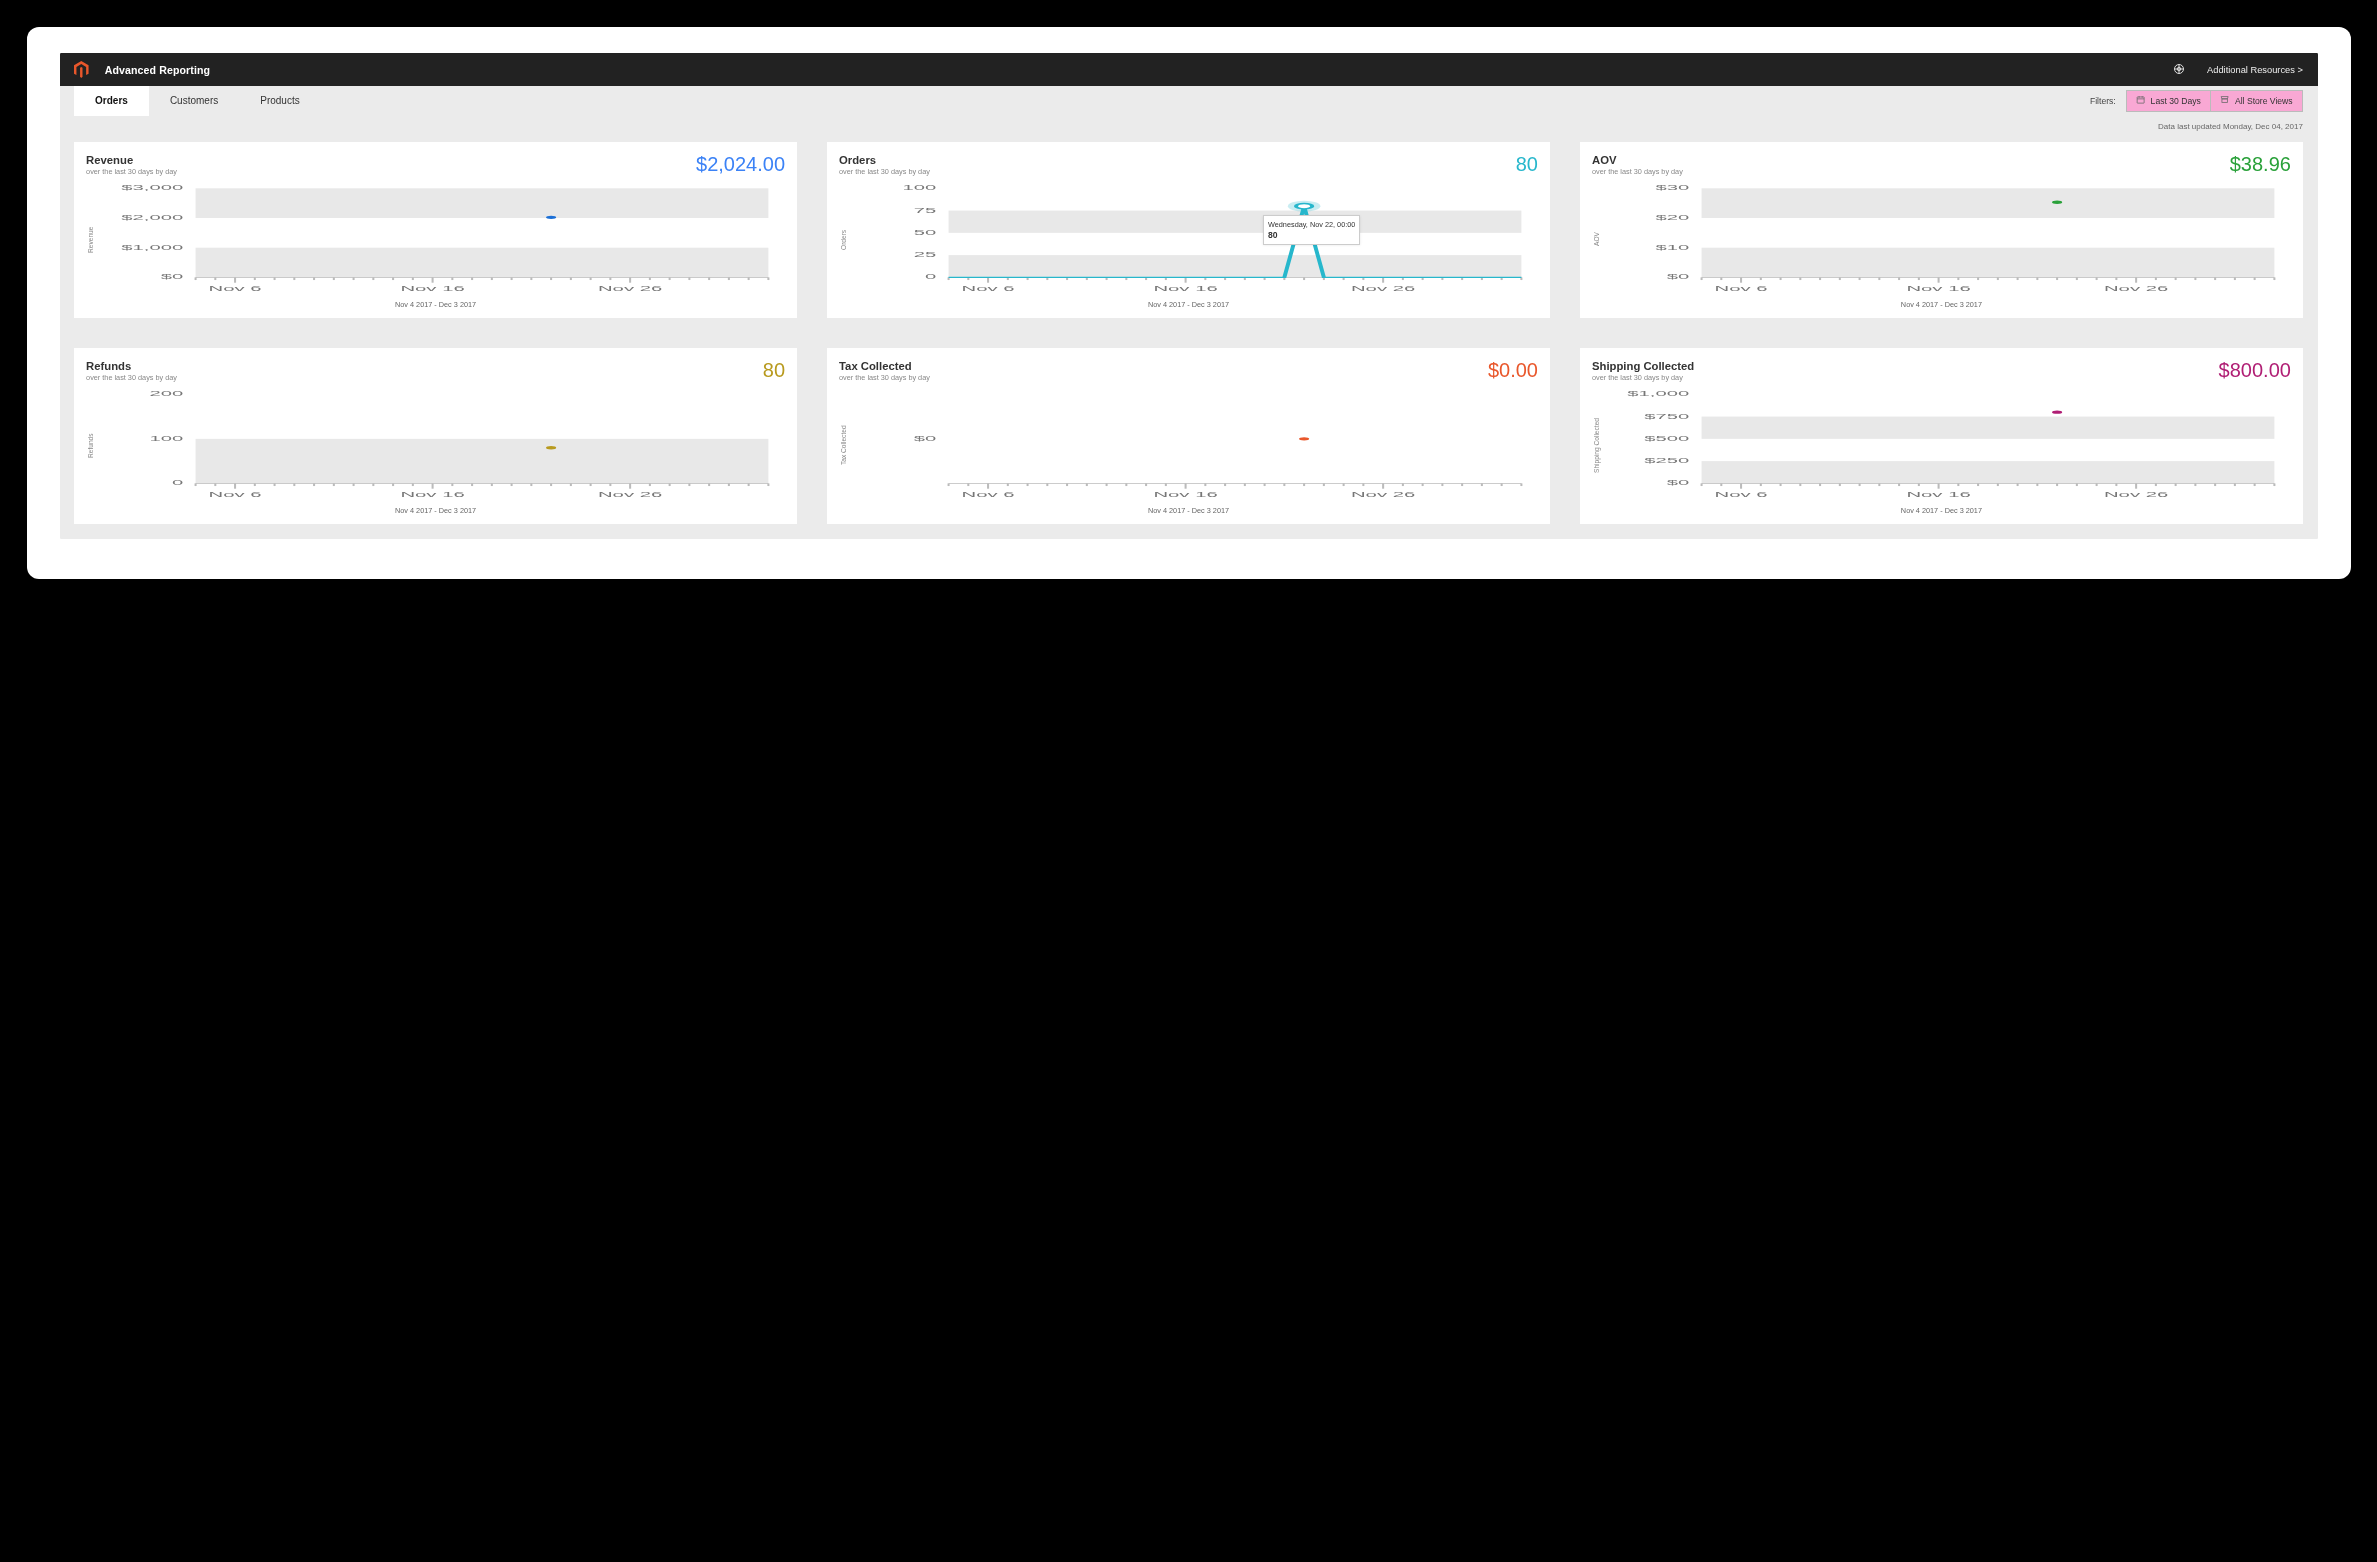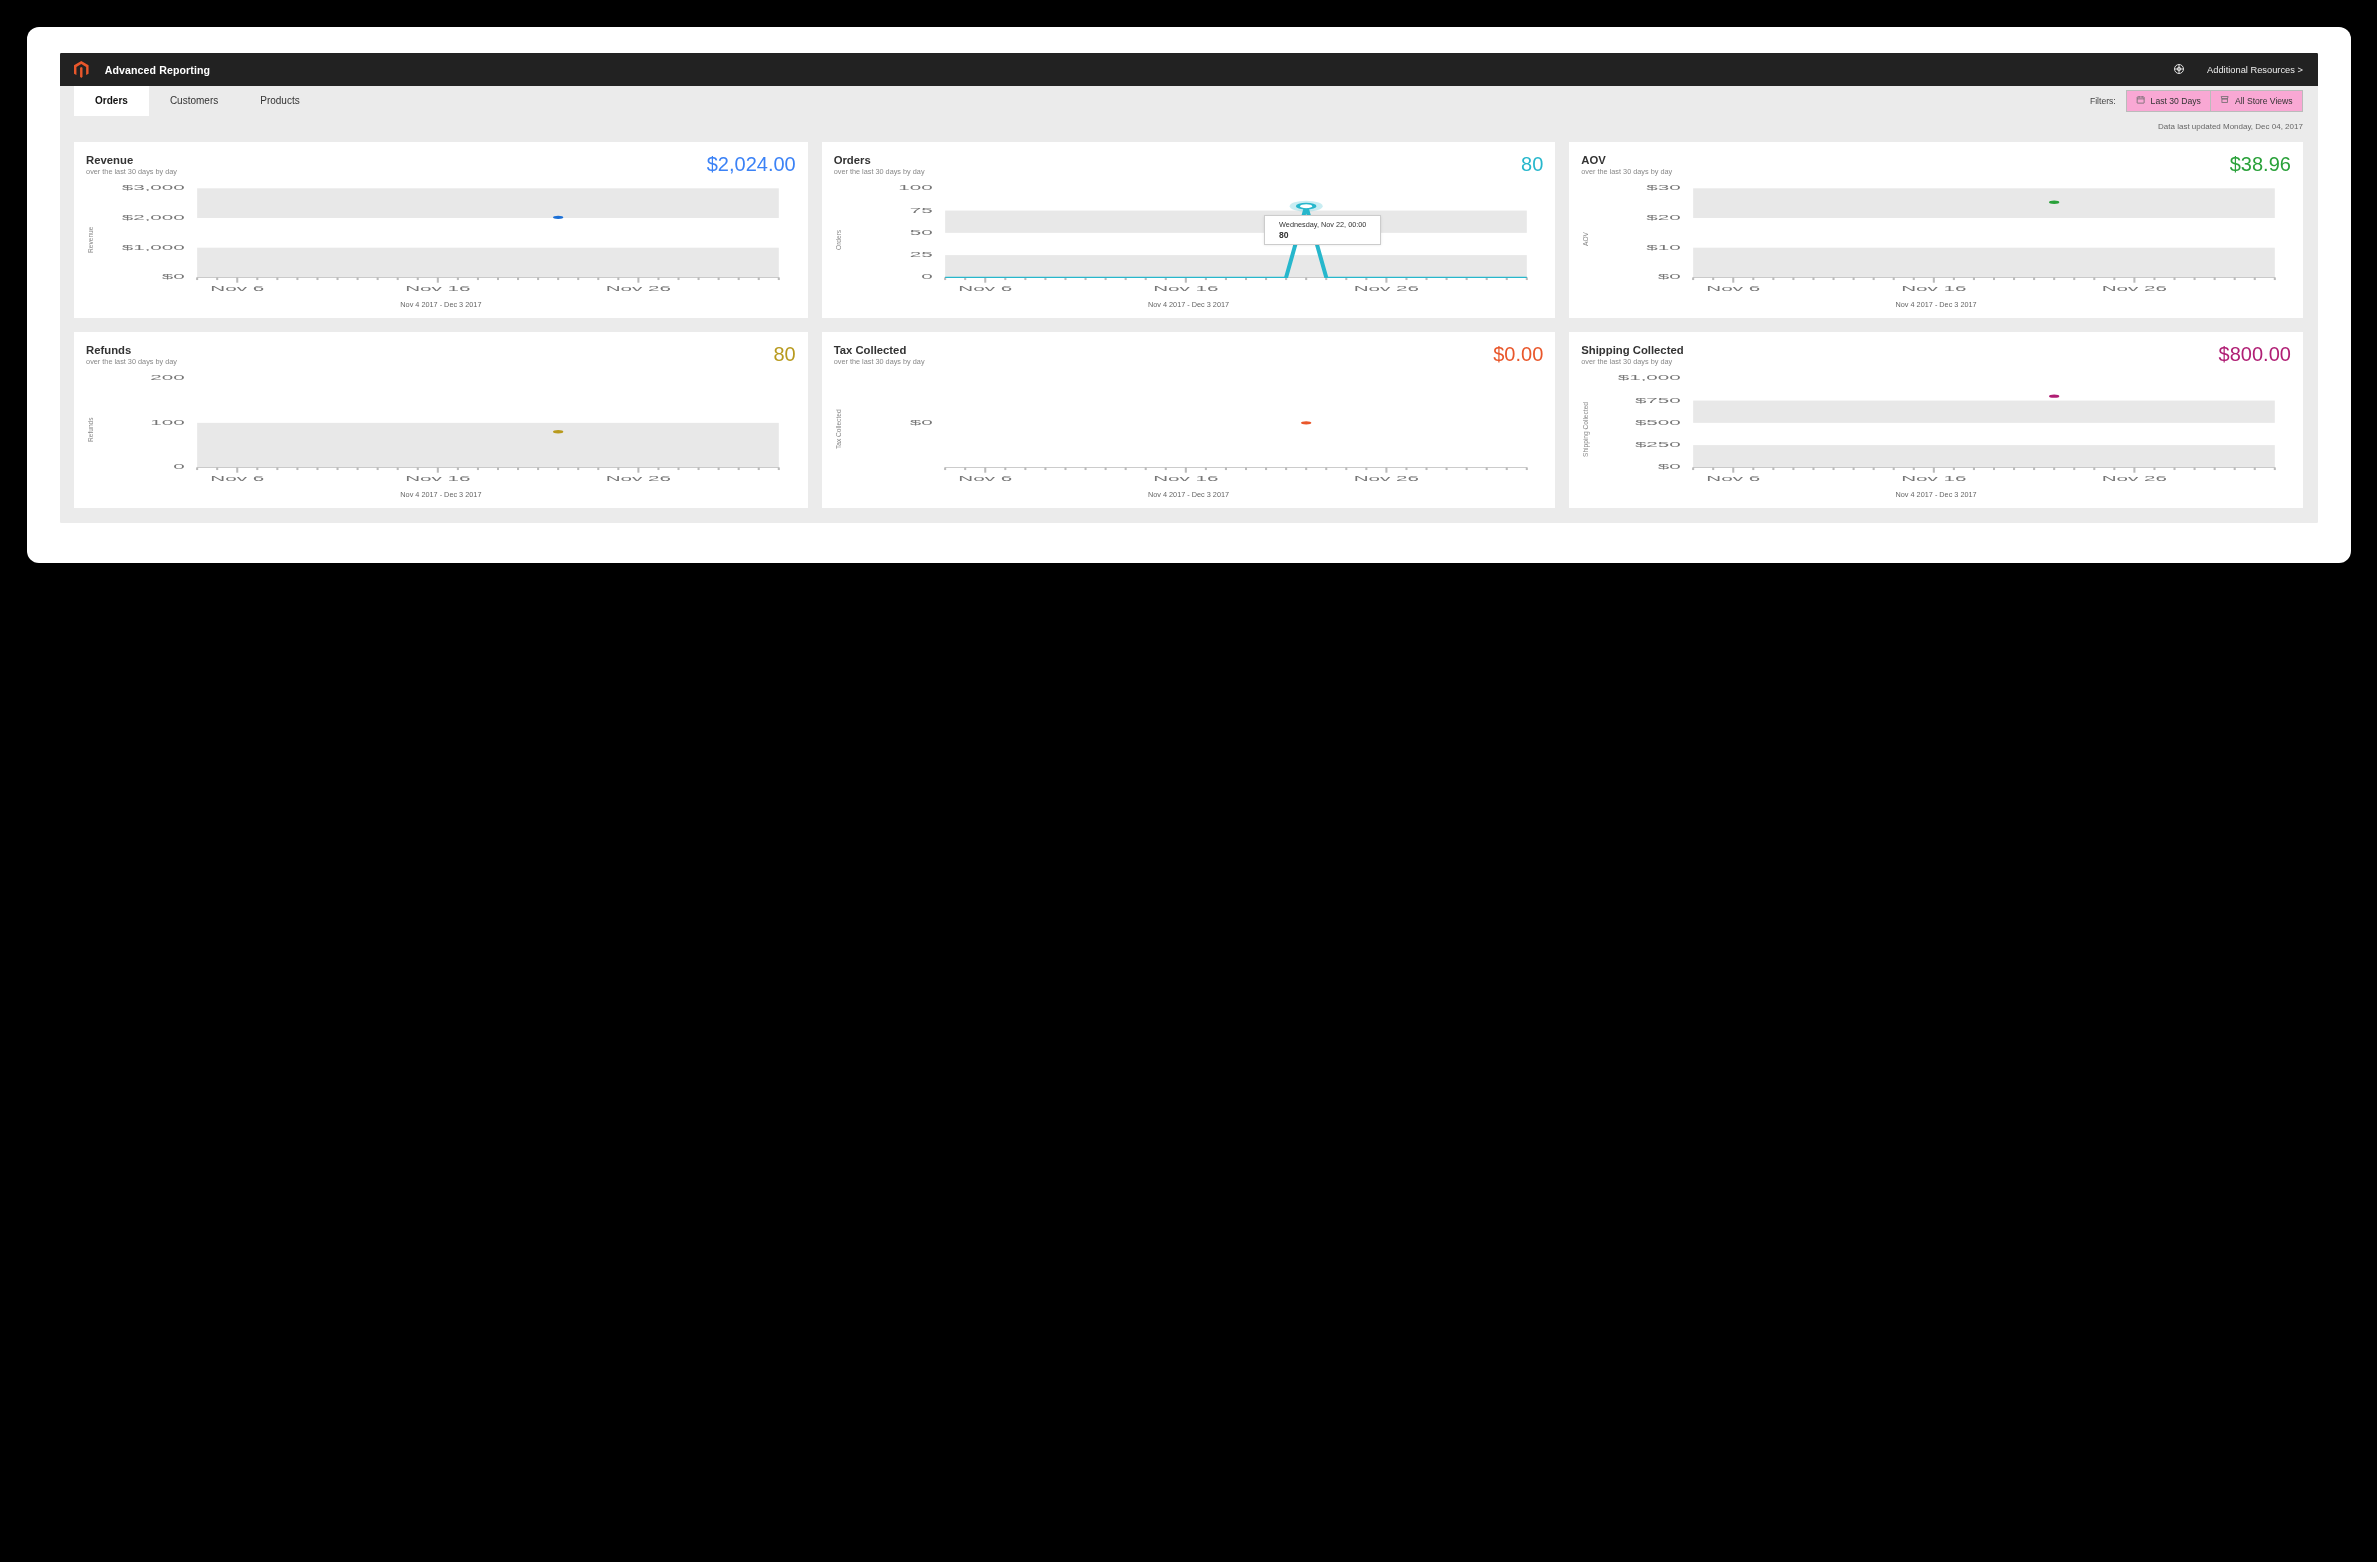--- a/index.html
+++ b/index.html
@@ -78,21 +78,21 @@
   .meta {
     text-align: right;
     padding: 6.6px 14.6px 2.7px 14.6px;
     font-size: 8px;
     color: #666;
   }
 
   .grid {
     display: grid;
     grid-template-columns: repeat(3, 1fr);
-    gap: 14px;
+    gap: 30px;
     padding: 8px 14.6px 14.6px 14.6px;
   }
   .card {
     background: #fff;
     padding: 12px 12px 9.3px 12px;
     display: flex;
     flex-direction: column;
   }
   .card-head {
     display: flex;
@@ -121,21 +121,21 @@
   .xtick-lbl { font-size: 10px; fill: #777; text-anchor: middle; }
 
   .band { fill: #e8e8e8; }
   .baseline { stroke: #bbb; stroke-width: 1; }
   .tick { stroke: #bbb; stroke-width: 1; }
 
   .tooltip {
     position: absolute;
     background: #fff;
     border: 0.7px solid #ccc;
-    padding: 4px 14px;
+    padding: 4px 4px;
     font-size: 7.3px;
     color: #333;
     box-shadow: 0 0.7px 2.7px rgba(0,0,0,.1);
     white-space: nowrap;
   }
   .tooltip .v { font-weight: 700; font-size: 8.6px; margin-top: 1.3px; }
 </style>
 </head>
 <body>
 

